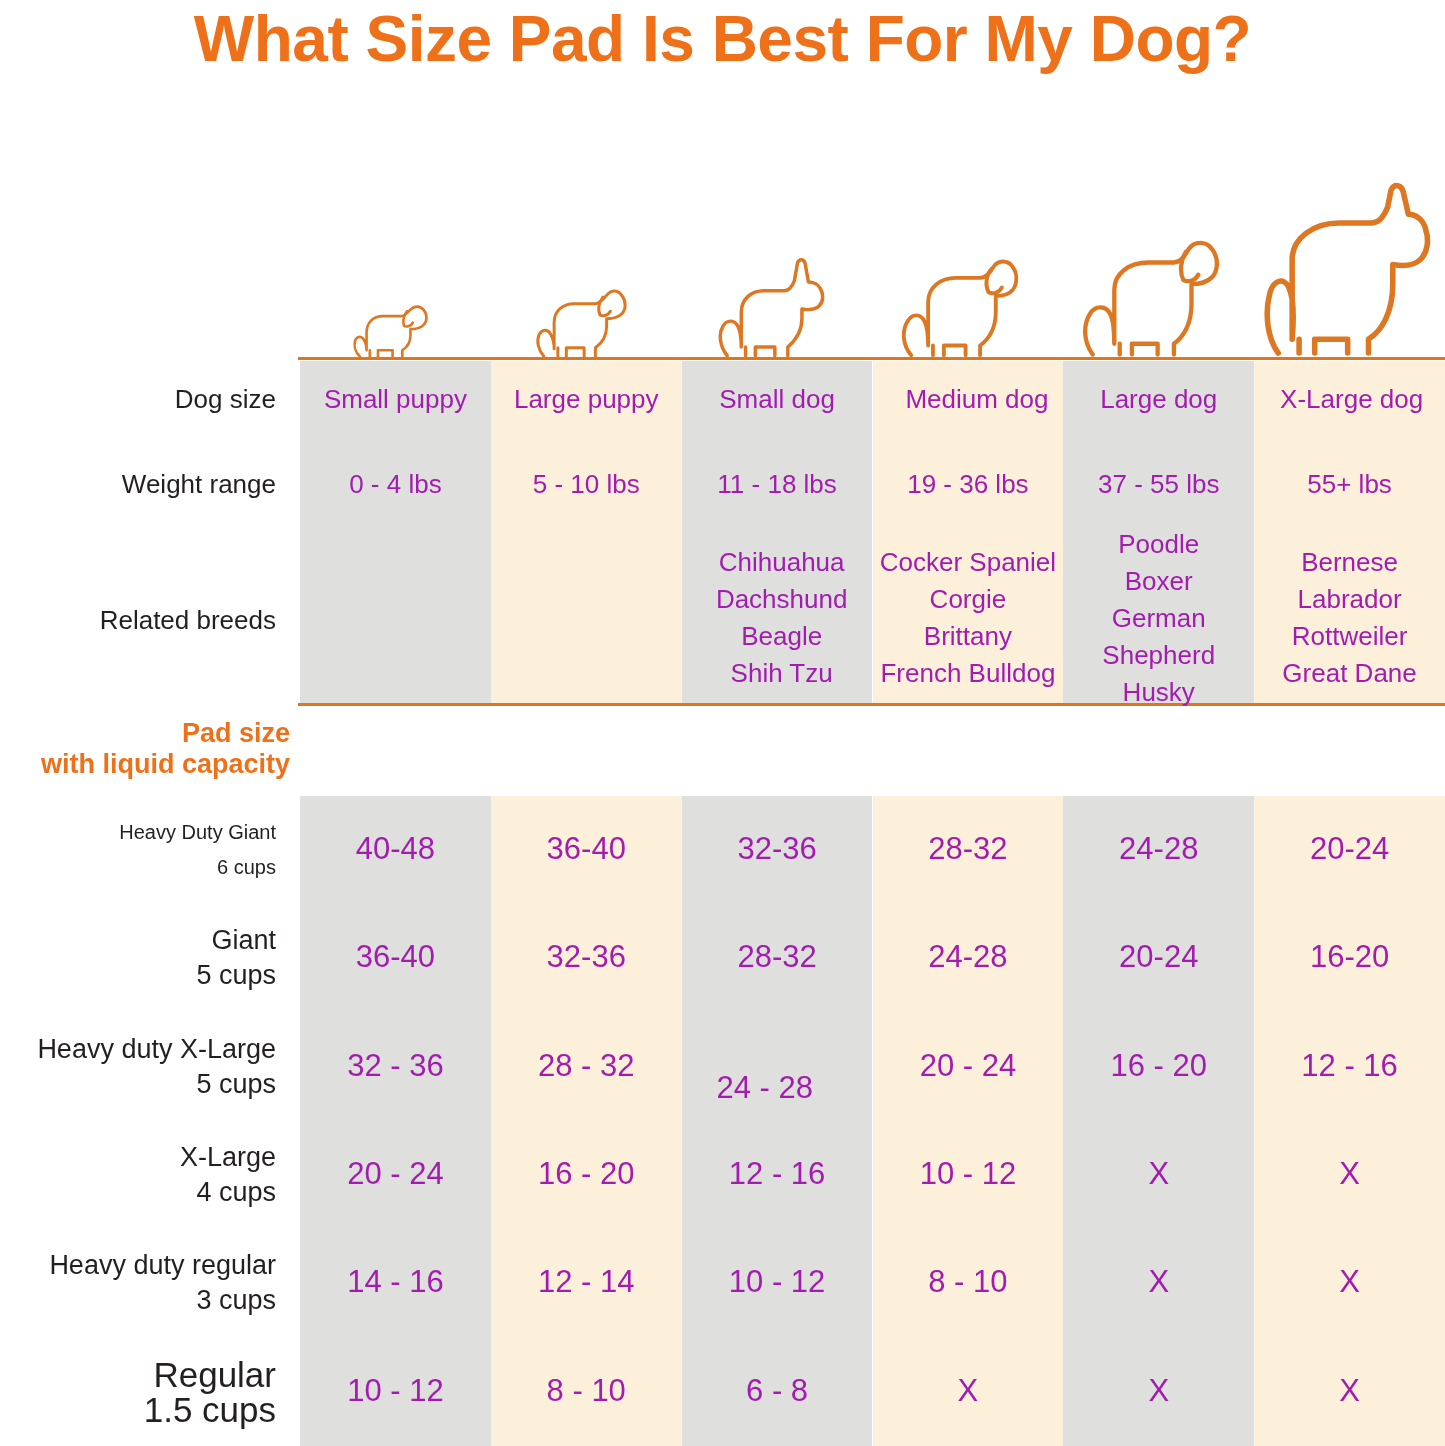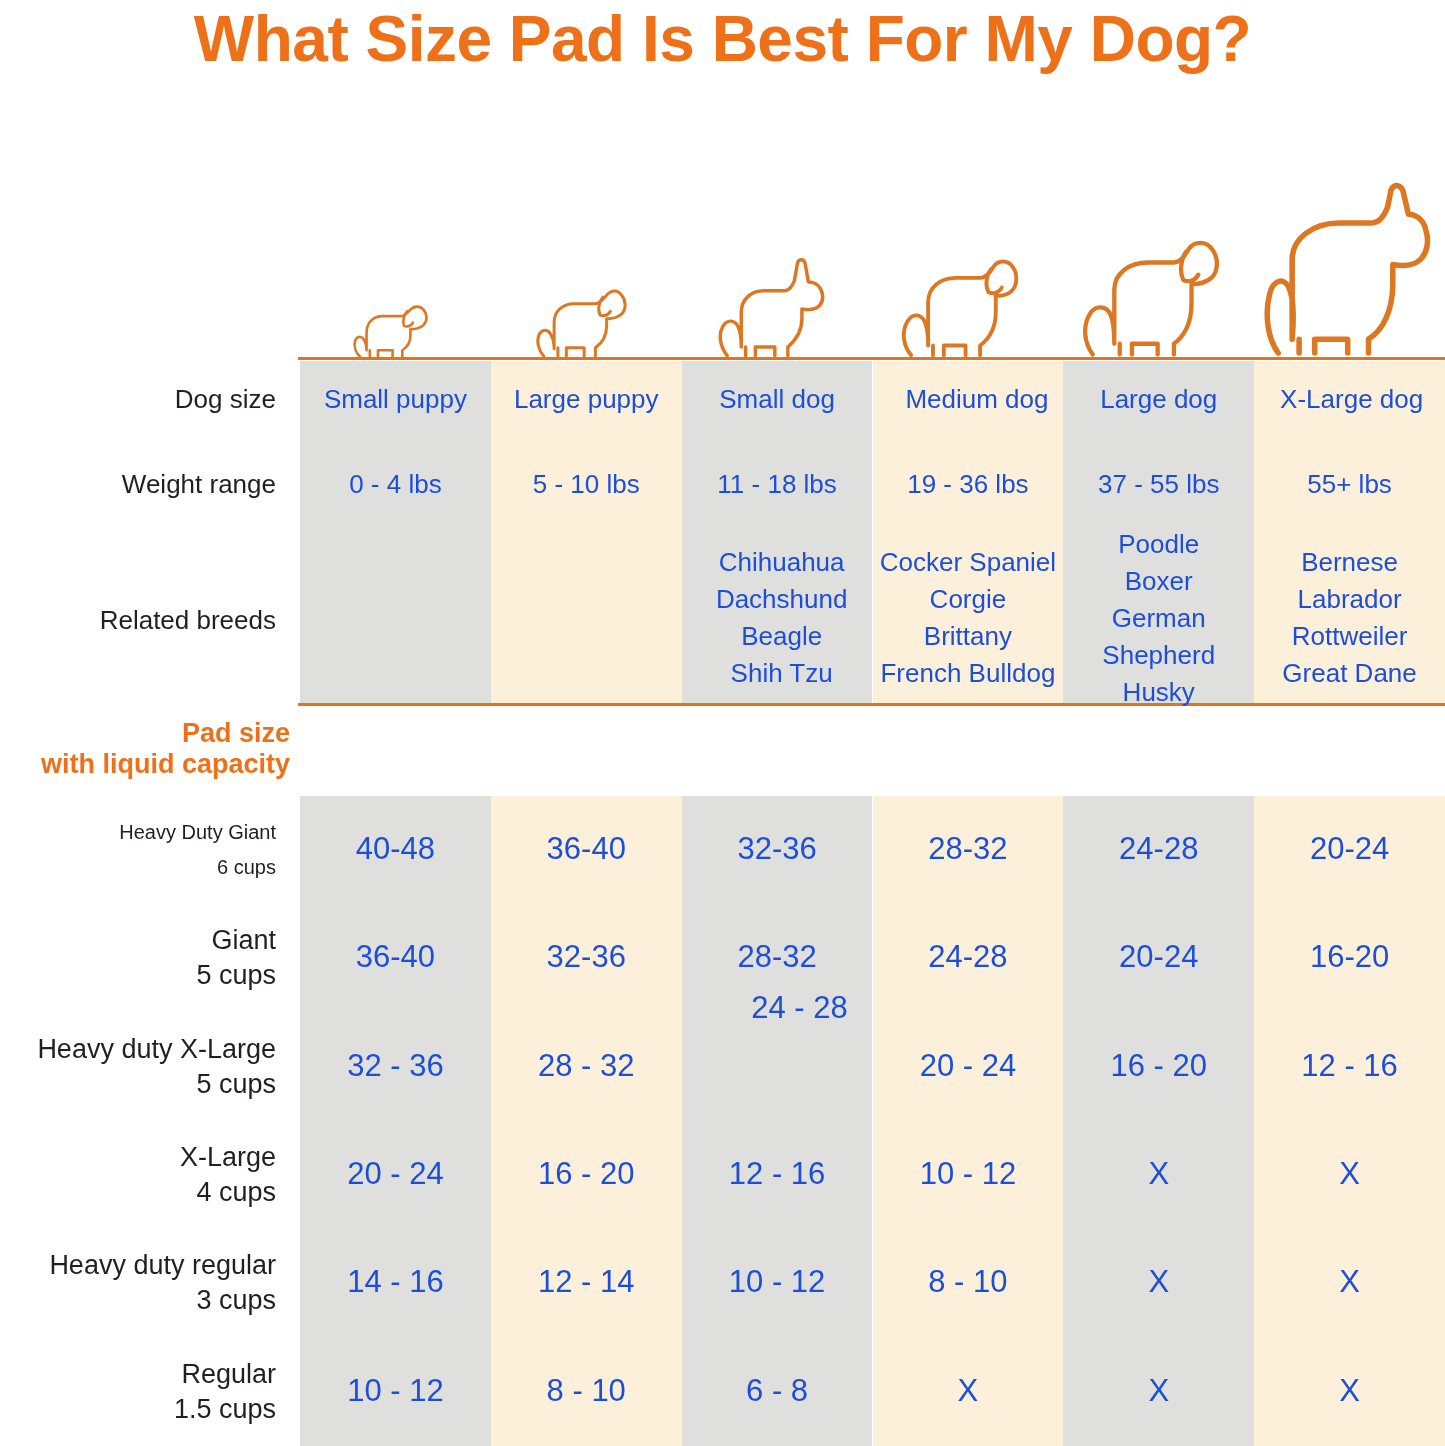--- a/index.html
+++ b/index.html
@@ -81,21 +81,21 @@
     width: 276px;
     text-align: right;
     color: #231f20;
     font-size: 26px;
     line-height: 32px;
     font-family: "Liberation Sans", sans-serif;
   }
   .cell {
     position: absolute;
     text-align: center;
-    color: #1d4ed8;
+    color: #a21caf;
     font-size: 26px;
     line-height: 32px;
     font-family: "Liberation Sans", sans-serif;
   }
   .cell.big { font-size: 31px; line-height: 38px; }
 
   .orange-label {
     position: absolute;
     color: #ee7119;
     font-weight: bold;
@@ -274,21 +274,21 @@
       <div class="cell big" style="left: 681.667px; width: 190.833px; top: 938.45px;">28-32</div>
       <div class="cell big" style="left: 872.5px; width: 190.833px; top: 938.45px;">24-28</div>
       <div class="cell big" style="left: 1063.33px; width: 190.833px; top: 938.45px;">20-24</div>
       <div class="cell big" style="left: 1254.17px; width: 190.833px; top: 938.45px;">16-20</div>
       <div class="rowlabel" style="top: 1031.75px; line-height: 35px; font-size: 27px;">
         <div>Heavy duty X-Large</div>
         <div>5 cups</div>
       </div>
       <div class="cell big" style="left: 300px; width: 190.833px; top: 1046.75px;">32 - 36</div>
       <div class="cell big" style="left: 490.833px; width: 190.833px; top: 1046.75px;">28 - 32</div>
-      <div class="cell big" style="left: 681.667px; width: 166px; top: 989px; text-align: right;">24 - 28</div>
+      <div class="cell big" style="left: 681.667px; width: 166px; top: 1069px;">24 - 28</div>
       <div class="cell big" style="left: 872.5px; width: 190.833px; top: 1046.75px;">20 - 24</div>
       <div class="cell big" style="left: 1063.33px; width: 190.833px; top: 1046.75px;">16 - 20</div>
       <div class="cell big" style="left: 1254.17px; width: 190.833px; top: 1046.75px;">12 - 16</div>
       <div class="rowlabel" style="top: 1140.05px; line-height: 35px; font-size: 27px;">
         <div>X-Large</div>
         <div>4 cups</div>
       </div>
       <div class="cell big" style="left: 300px; width: 190.833px; top: 1155.05px;">20 - 24</div>
       <div class="cell big" style="left: 490.833px; width: 190.833px; top: 1155.05px;">16 - 20</div>
       <div class="cell big" style="left: 681.667px; width: 190.833px; top: 1155.05px;">12 - 16</div>
@@ -298,21 +298,21 @@
       <div class="rowlabel" style="top: 1248.35px; line-height: 35px; font-size: 27px;">
         <div>Heavy duty regular</div>
         <div>3 cups</div>
       </div>
       <div class="cell big" style="left: 300px; width: 190.833px; top: 1263.35px;">14 - 16</div>
       <div class="cell big" style="left: 490.833px; width: 190.833px; top: 1263.35px;">12 - 14</div>
       <div class="cell big" style="left: 681.667px; width: 190.833px; top: 1263.35px;">10 - 12</div>
       <div class="cell big" style="left: 872.5px; width: 190.833px; top: 1263.35px;">8 - 10</div>
       <div class="cell big" style="left: 1063.33px; width: 190.833px; top: 1263.35px;">X</div>
       <div class="cell big" style="left: 1254.17px; width: 190.833px; top: 1263.35px;">X</div>
-      <div class="rowlabel" style="top: 1356.65px; line-height: 35px; font-size: 27px;">
+      <div class="rowlabel" style="top: 1356.65px; line-height: 35px; font-size: 35px;">
         <div>Regular</div>
         <div>1.5 cups</div>
       </div>
       <div class="cell big" style="left: 300px; width: 190.833px; top: 1371.65px;">10 - 12</div>
       <div class="cell big" style="left: 490.833px; width: 190.833px; top: 1371.65px;">8 - 10</div>
       <div class="cell big" style="left: 681.667px; width: 190.833px; top: 1371.65px;">6 - 8</div>
       <div class="cell big" style="left: 872.5px; width: 190.833px; top: 1371.65px;">X</div>
       <div class="cell big" style="left: 1063.33px; width: 190.833px; top: 1371.65px;">X</div>
       <div class="cell big" style="left: 1254.17px; width: 190.833px; top: 1371.65px;">X</div>
     </div>

